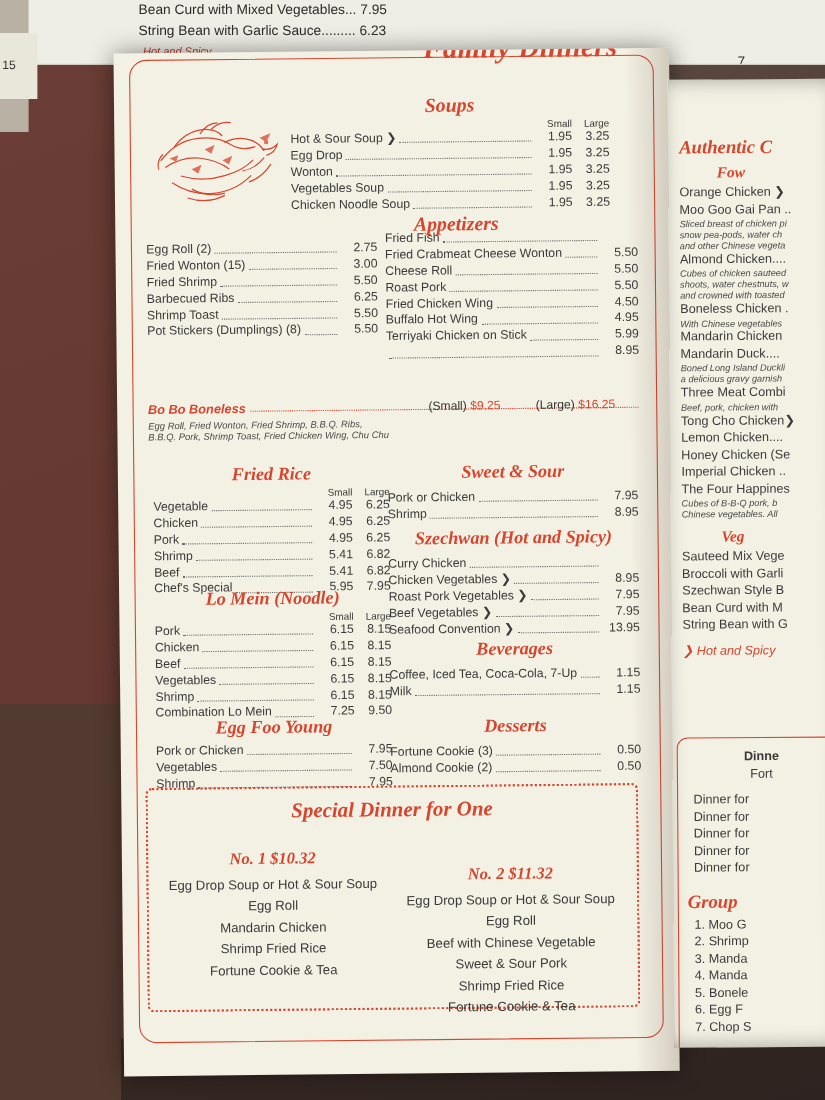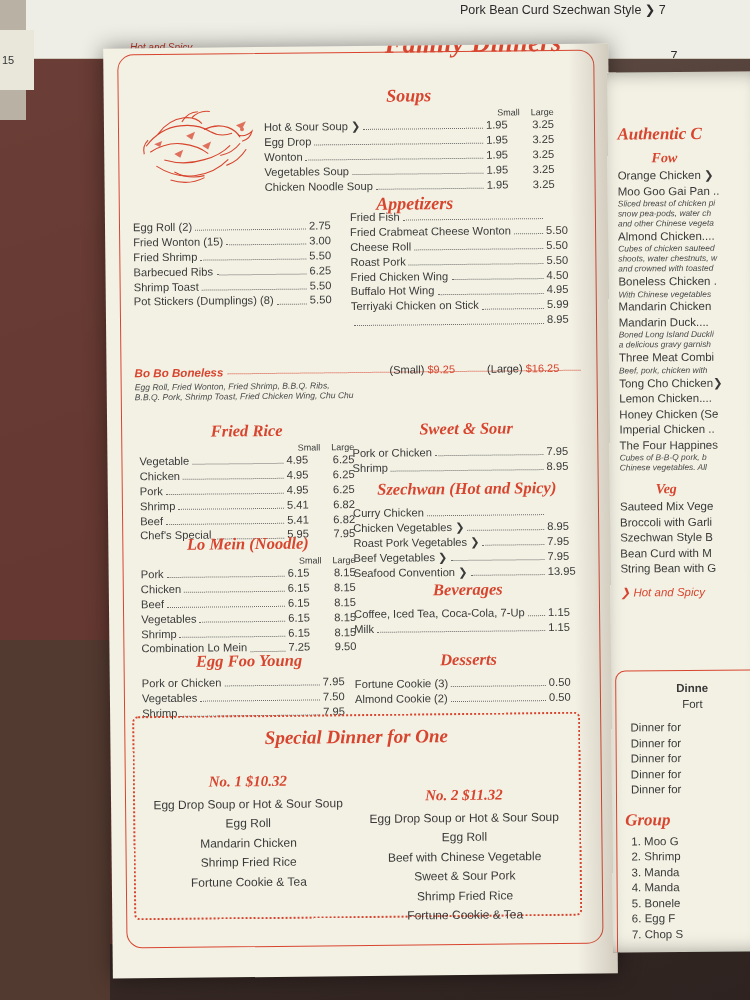--- a/index.html
+++ b/index.html
@@ -64,21 +64,21 @@
     font-weight:bold;font-style:italic;color:#d8452f;
     font-size:16.5px;text-align:center;margin:0;
   }
   .sec-title.lg{font-size:18px;}
   .row{
     display:flex;align-items:flex-end;font-size:11.2px;color:#3a3a3a;
     line-height:1.33;white-space:nowrap;
   }
   .row .nm{flex:0 0 auto;}
   .row .dots{flex:1 1 auto;border-bottom:1.3px dotted #6b6b6b;margin:0 3px 3.5px 3px;height:0;}
-  .row .p1{flex:0 0 34px;text-align:left;}
+  .row .p1{flex:0 0 34px;text-align:right;}
   .row .p2{flex:0 0 34px;text-align:right;}
   .hdr{display:flex;font-size:9px;color:#3a3a3a;}
   .hdr .sp{flex:1 1 auto;}
   .hdr .h1{flex:0 0 34px;text-align:right;}
   .hdr .h2{flex:0 0 34px;text-align:right;}
   .sp-red{color:#d8452f;font-weight:normal;}
   .ital{font-style:italic;font-size:8.6px;color:#4a4a4a;line-height:1.2;}
   .red{color:#d8452f;}
   .b{font-weight:bold;}
 
@@ -115,22 +115,23 @@
 </style>
 </head>
 <body>
 
 <div id="photo">
   <div class="bg-dark"></div>
   <div class="bg-red"></div>
   <div class="bg-floor"></div>
 
   <div class="top-page">
+    <div class="col" style="left:126px;top:2px;">Bean Curd with Mixed Vegetables... 7.95</div>
+    <div class="col" style="left:126px;top:21px;">String Bean with Garlic Sauce......... 6.23</div>
     <div class="col red" style="left:130px;top:42px;">Hot and Spicy</div>
-    <div class="col" style="left:460px;top:2px;">Pork Bean Curd Szechwan Style ❯ 7</div>
     <div class="col" style="left:460px;top:21px;margin-top:28px;">Pork with Snap Bean ......................... 7</div>
   </div>
   <div class="top-left-shadow"></div>
   <div class="left-sliver">
     <span>15</span>
   </div>
 
   <div id="menu-left">
     <div class="page-border"></div>
     <div class="fam-dinners">Family Dinners</div>

